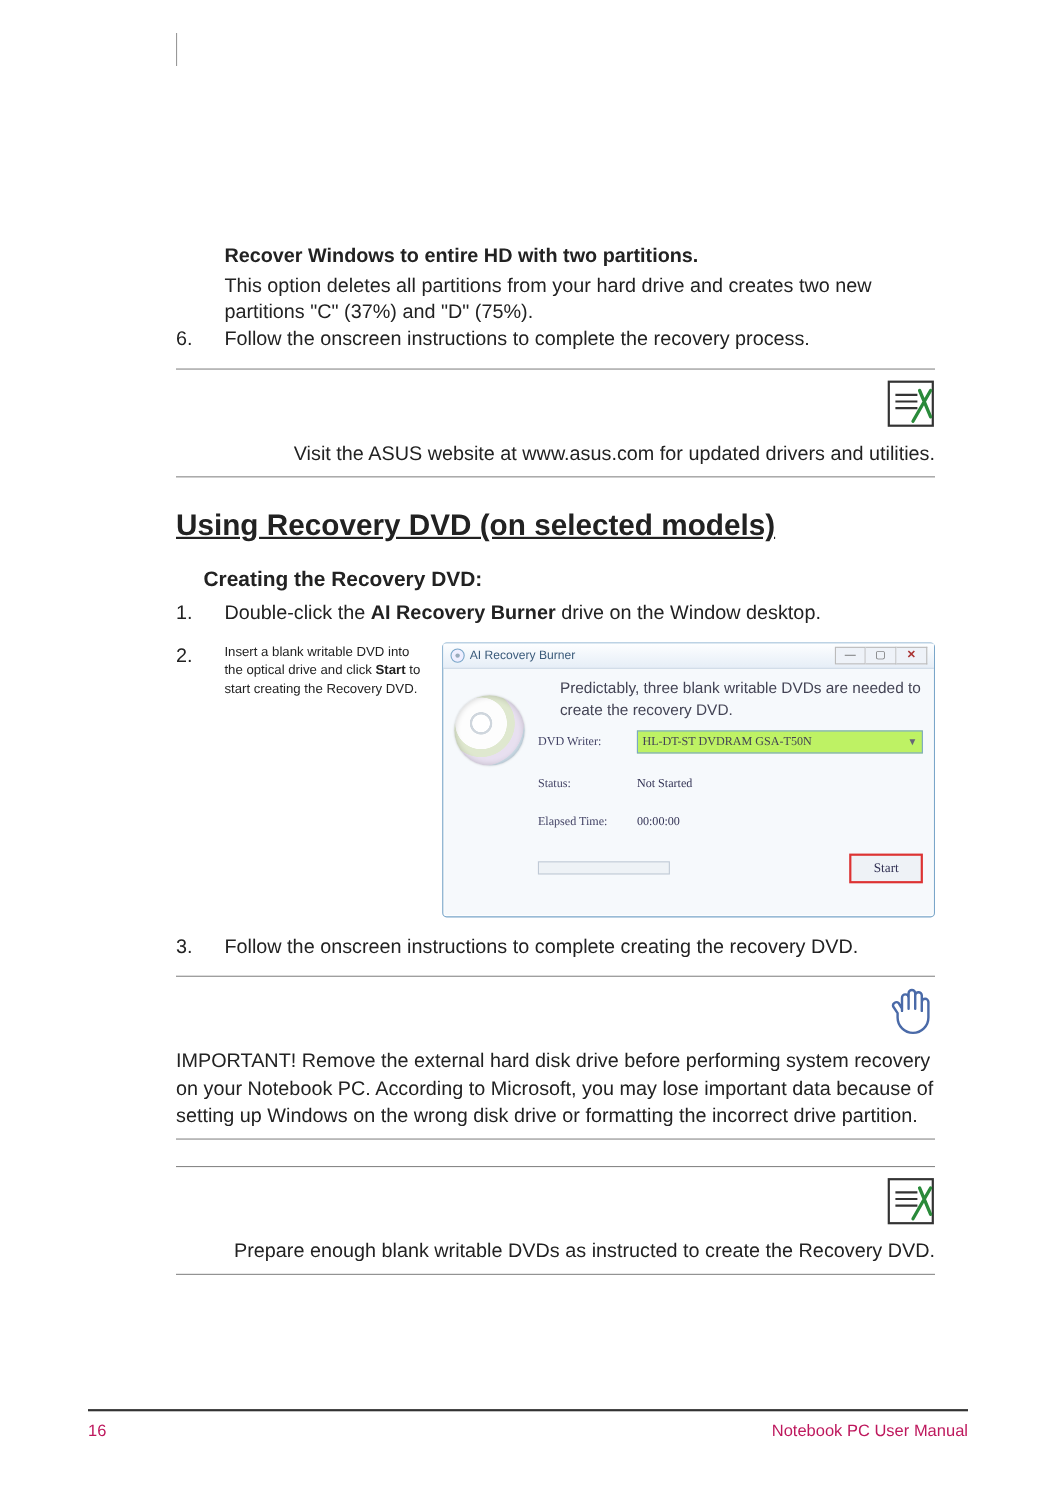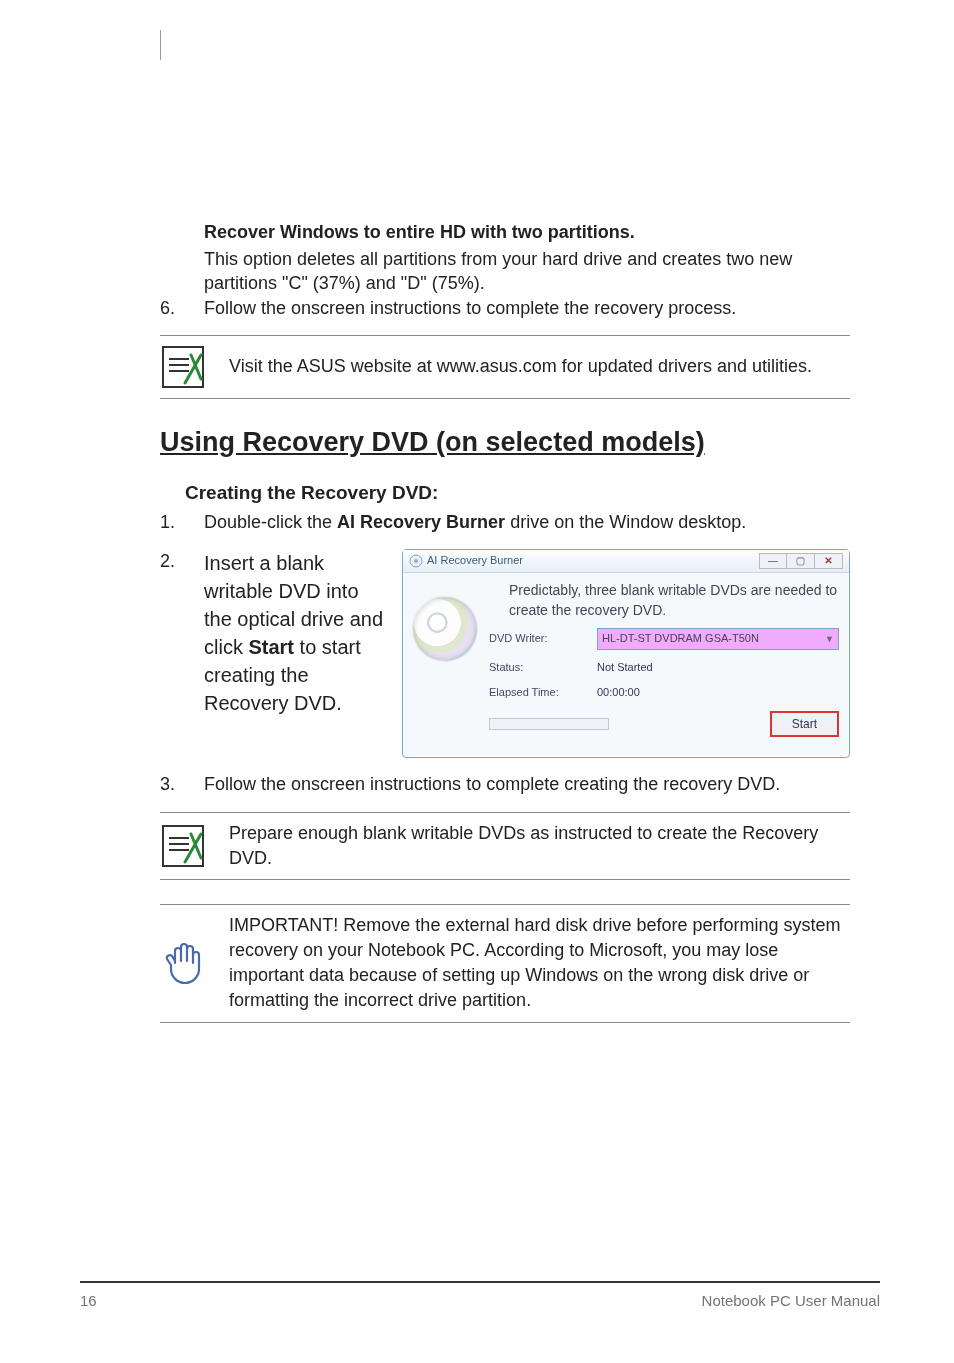--- a/index.html
+++ b/index.html
@@ -61,22 +61,23 @@
     line-height: 1.4;
     flex: 1;
   }
   .ol-body .bold { font-weight: 700; }
   .note-box {
     border-top: 1px solid #888;
     border-bottom: 1px solid #888;
     margin: 14px 0 24px 0;
     padding: 8px 0;
     display: flex;
-    align-items: center;
-    gap: 23px;
+    align-items: flex-end;
+    gap: 10px;
+    flex-direction: column;
   }
   .note-icon {
     flex: 0 0 46px;
     height: 46px;
     display: flex;
     align-items: center;
     justify-content: center;
   }
   .note-text {
     font-size: 18px;
@@ -93,21 +94,21 @@
     font-size: 19px;
     font-weight: 700;
     margin-bottom: 6px;
     margin-left: 25px;
   }
   .step2-row {
     display: flex;
     gap: 18px;
     align-items: flex-start;
   }
-  .step2-text { width: 180px; font-size: 20px; line-height: 1.4; }
+  .step2-text { width: 180px; font-size: 12px; line-height: 1.4; }
 
   
   .app-window {
     flex: 1;
     border: 1px solid #7aa6c9;
     border-radius: 4px;
     background: #f6f9fc;
     font-size: 11px;
     color: #335;
     box-shadow: inset 0 0 0 1px #fff;
@@ -140,41 +141,41 @@
   }
   .disc-img {
     width: 64px; height: 64px;
     border-radius: 50%;
     background: radial-gradient(circle at 38% 40%, #fff 0 14%, #cfd6dd 15% 18%, #fdfdfd 19% 42%, #dfe8cf 43% 55%, #e8e0f0 56% 70%, #cfe0ec 71% 100%);
     box-shadow: inset 0 0 6px rgba(0,0,0,.2), 0 0 2px rgba(0,0,0,.2);
     margin-top: 16px;
   }
   .app-fields { flex:1; }
   .app-msg { font-size: 14px; color:#445; margin-bottom: 8px; margin-left: 20px; }
-  .field-row { display:flex; align-items:center; margin-bottom: 10px; gap:18px;}
+  .field-row { display:flex; align-items:center; margin-bottom: 20px; gap:0;font-family:Liberation Serif, serif;}
   .field-label { width: 90px; color:#446; }
   .combo {
-    flex:1; border:1px solid #7aa6c9; background:#f0abfc; padding:2px 4px;
+    flex:1; border:1px solid #7aa6c9; background:#bef264; padding:2px 4px;
     display:flex; justify-content:space-between; align-items:center;
     font-size: 11px; color:#445;
   }
   .combo .cv {}
   .combo .arrow { font-size:9px; color:#667; }
   .progress { flex:0 0 120px; height:12px; border:1px solid #c0cad6; background:#eef2f6; }
   .start-btn-wrap { display:flex; justify-content:flex-end; }
   .start-btn {
     border:2px solid #d33; padding:3px 20px; background:#eef2f6;
     font-size:12px; color:#335;
   }
   .footer-bar {
     position: absolute;
     left: 80px; right: 74px; bottom: 54px;
     height: 24px;
     display:flex; justify-content:space-between; align-items:flex-end;
-    font-size: 15px; color:#737373;
+    font-size: 15px; color:#be185d;
   }
   .footer-line {
     position:absolute; left:80px; right:74px; bottom: 80px;
     border-top: 2px solid #333;
   }
 </style>
 </head>
 <body>
 
 <div class="page">
@@ -268,38 +269,38 @@
       </div>
     </div>
 
     <div class="ol-item">
       <div class="ol-num">3.</div>
       <div class="ol-body">Follow the onscreen instructions to complete creating the recovery DVD.</div>
     </div>
 
     <div class="note-box">
       <div class="note-icon">
+        <svg width="44" height="48" viewBox="0 0 44 48">
+          <path d="M14 24 v-12 a3 3 0 0 1 6 0 v10 M20 22 v-14 a3 3 0 0 1 6 0 v14 M26 22 v-12 a3 3 0 0 1 6 0 v14 M32 24 v-8 a3 3 0 0 1 6 0 v14 a14 14 0 0 1 -28 0 v-4 l-4 -6 a3 3 0 0 1 5 -3 l3 5" fill="none" stroke="#4a6aa8" stroke-width="2.2" stroke-linejoin="round" stroke-linecap="round"></path>
+        </svg>
+      </div>
+      <div class="note-text">IMPORTANT! Remove the external hard disk drive before performing system recovery on your Notebook PC. According to Microsoft, you may lose important data because of setting up Windows on the wrong disk drive or formatting the incorrect drive partition.</div>
+    </div>
+
+    <div class="note-box">
+      <div class="note-icon">
         <svg width="44" height="44" viewBox="0 0 44 44">
           <rect x="2" y="2" width="40" height="40" fill="none" stroke="#333" stroke-width="2"></rect>
           <path d="M8 14 L28 14 M8 20 L28 20 M8 26 L28 26" stroke="#333" stroke-width="2"></path>
           <path d="M30 10 L40 34 M40 10 L24 38" stroke="#2a8a3a" stroke-width="3" stroke-linecap="round"></path>
         </svg>
       </div>
       <div class="note-text">Prepare enough blank writable DVDs as instructed to create the Recovery DVD.</div>
     </div>
 
-    <div class="note-box">
-      <div class="note-icon">
-        <svg width="44" height="48" viewBox="0 0 44 48">
-          <path d="M14 24 v-12 a3 3 0 0 1 6 0 v10 M20 22 v-14 a3 3 0 0 1 6 0 v14 M26 22 v-12 a3 3 0 0 1 6 0 v14 M32 24 v-8 a3 3 0 0 1 6 0 v14 a14 14 0 0 1 -28 0 v-4 l-4 -6 a3 3 0 0 1 5 -3 l3 5" fill="none" stroke="#4a6aa8" stroke-width="2.2" stroke-linejoin="round" stroke-linecap="round"></path>
-        </svg>
-      </div>
-      <div class="note-text">IMPORTANT! Remove the external hard disk drive before performing system recovery on your Notebook PC. According to Microsoft, you may lose important data because of setting up Windows on the wrong disk drive or formatting the incorrect drive partition.</div>
-    </div>
-
   </div>
 </div>
 
 <div class="footer-line"></div>
 <div class="footer-bar">
   <span>16</span>
   <span>Notebook PC User Manual</span>
 </div>
 
 </body></html>

